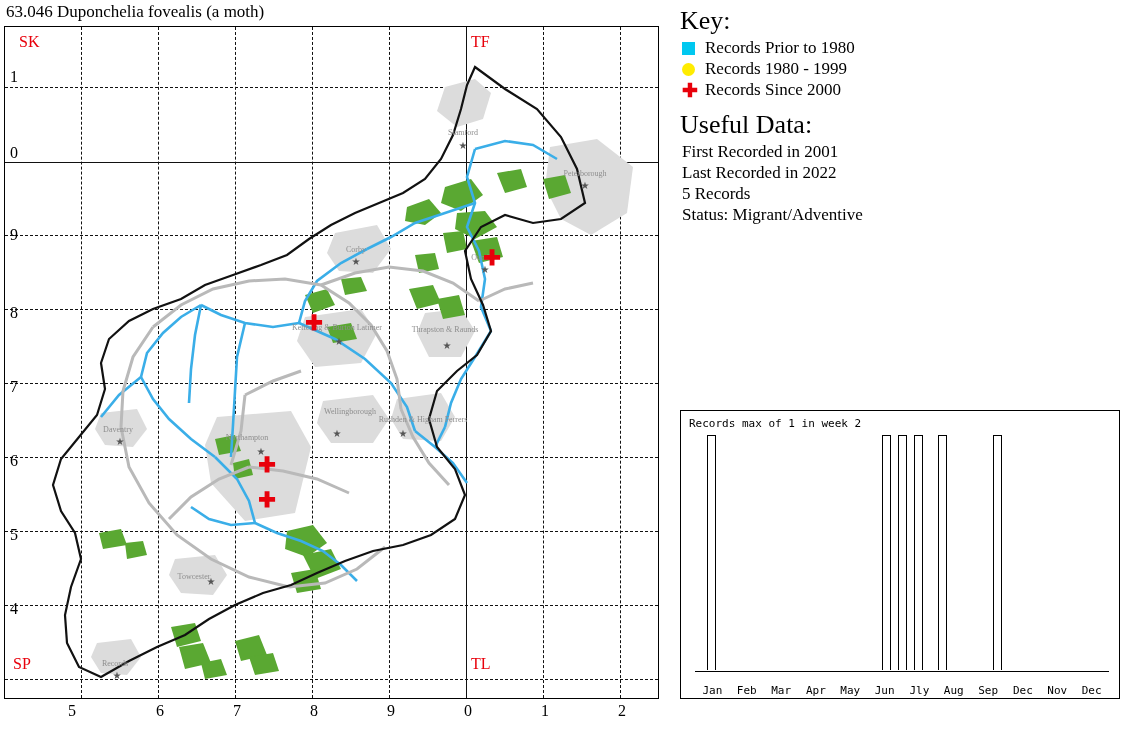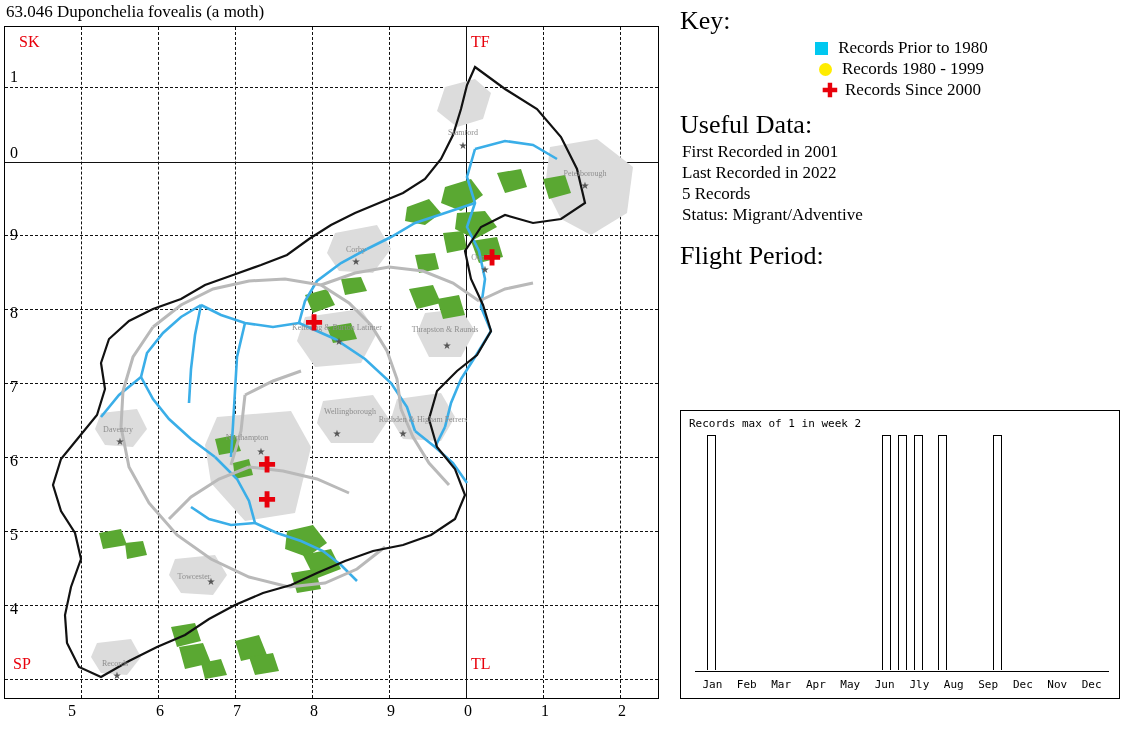--- a/index.html
+++ b/index.html
@@ -20,34 +20,34 @@
   .ylabel{position:absolute;left:6px;font-size:16px;}
   .xlabel{position:absolute;top:676px;font-size:16px;}
 
   .rec2000{position:absolute;color:#e8000b;font-weight:bold;font-size:21px;line-height:1;transform:translate(-50%,-50%);}
   .star{position:absolute;color:#555;font-size:10px;transform:translate(-50%,-50%);}
   .plname{position:absolute;color:#8e8e8e;font-size:8px;transform:translate(-50%,-50%);text-align:center;white-space:nowrap;}
 
   
   #right{position:absolute;left:676px;top:6px;width:445px;}
   .h-big{font-size:26px;margin:0 0 2px 4px;}
-  .keyrow{display:flex;align-items:center;margin:1px 0 1px 6px;font-size:17px;justify-content:center;}
+  .keyrow{display:flex;align-items:center;margin:1px 0 1px 6px;font-size:17px;}
   .swatch{width:13px;height:13px;margin-right:10px;display:inline-block;}
   .swatch.cyan{background:#00c8f0;}
   .swatch.circ{background:#ffec00;border-radius:50%;}
   .plus{color:#e8000b;font-weight:bold;font-size:19px;width:13px;margin-right:10px;text-align:center;line-height:13px;}
   .ud{font-size:17px;margin:1px 0 1px 6px;}
 
   #flight-title{font-size:26px;margin:16px 0 4px 4px;}
   #flight-box{position:absolute;left:4px;top:404px;width:440px;height:289px;border:1px solid #000;box-sizing:border-box;}
   #flight-caption{position:absolute;left:8px;top:6px;font-family:"DejaVu Sans Mono",monospace;font-size:11px;}
   #flight-plot{position:absolute;left:14px;top:24px;right:10px;bottom:28px;}
   .bar{position:absolute;bottom:0;width:9px;border:1px solid #000;border-bottom:none;box-sizing:border-box;background:#fff;}
   #flight-axis{position:absolute;left:14px;right:10px;bottom:0;height:26px;border-top:1px solid #000;}
-  .month{position:absolute;top:6px;font-family:"DejaVu Sans Mono",monospace;font-size:11px;transform:translateX(-50%);}
+  .month{position:absolute;top:12px;font-family:"DejaVu Sans Mono",monospace;font-size:11px;transform:translateX(-50%);}
 </style>
 </head>
 <body>
 
 <div class="title">63.046 Duponchelia fovealis (a moth)</div>
 
 <div id="map-panel">
   <div id="map-frame">
     <div id="map-inner">
 
@@ -223,21 +223,20 @@
     <span class="plus">✚</span>
     <span>Records Since 2000</span>
   </div>
 
   <div class="h-big" style="margin-top:10px">Useful Data:</div>
   <div class="ud">First Recorded in 2001</div>
   <div class="ud">Last Recorded in 2022</div>
   <div class="ud">5 Records</div>
   <div class="ud">Status: Migrant/Adventive</div>
 
-  <div id="flight-title">Flight Period:</div>
 
   <div id="flight-box">
     <div id="flight-caption">Records max of 1 in week 2</div>
 
     <div id="flight-plot">
 
       <div class="bar" style="left:2.9%;height:100%"></div>
       <div class="bar" style="left:45.2%;height:100%"></div>
       <div class="bar" style="left:49.0%;height:100%"></div>
       <div class="bar" style="left:52.9%;height:100%"></div>

